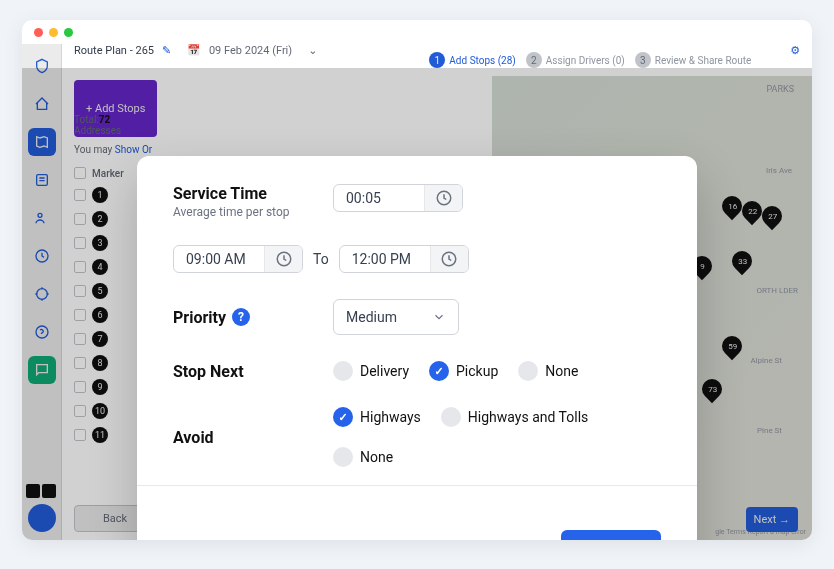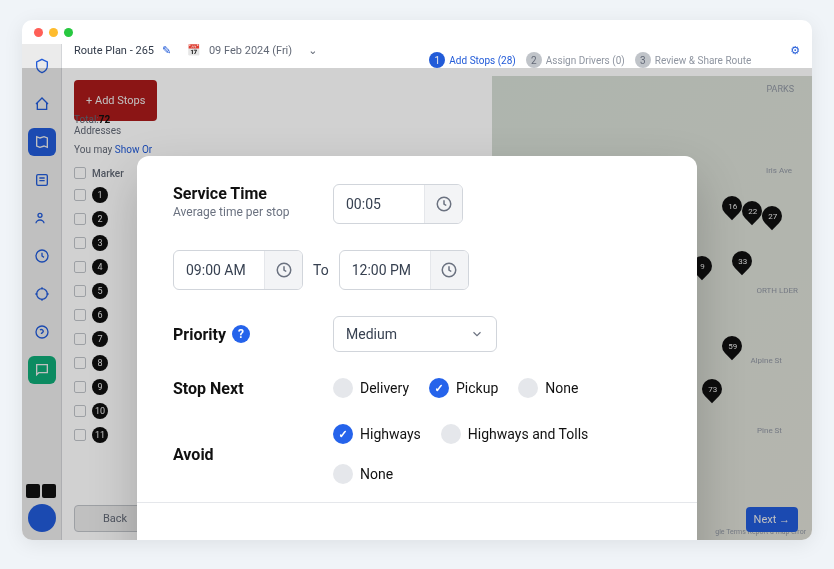--- a/index.html
+++ b/index.html
@@ -19,21 +19,21 @@
 .sidebar-icon svg { width: 16px; height: 16px; fill: none; stroke: currentColor; stroke-width: 2; }
 
 .topbar { position: absolute; left: 40px; top: 0; right: 0; height: 32px; display: flex; padding: 0 12px; font-size: 11px; color: #6b7280; gap: 8px; }
 .topbar .rp { color: #374151; }
 .step-badge { width: 16px; height: 16px; border-radius: 50%; background: #2563eb; color: #fff; display: inline-flex; align-items: center; justify-content: center; font-size: 10px; margin-left: 6px; }
 .step-badge.inactive { background: #d1d5db; color: #6b7280; }
 .step-text { color: #2563eb; font-size: 10px; }
 .step-text.inactive { color: #9ca3af; }
 .gear-right { margin-left: auto; color: #2563eb; }
 
-.add-btn { position: absolute; left: 52px; top: 36px; background: #b91c1c; color: #fff; font-size: 11px; padding: 14px 12px; border-radius: 4px; border: none; }
+.add-btn { position: absolute; left: 52px; top: 36px; background: #6d28d9; color: #fff; font-size: 11px; padding: 22px 12px; border-radius: 4px; border: none; }
 
 .content-left { position: absolute; left: 52px; top: 70px; width: 260px; }
 .total-box { font-size: 10px; color: #6b7280; margin-bottom: 8px; }
 .total-box strong { color: #111; }
 .show-row { font-size: 10px; color: #6b7280; margin-bottom: 8px; }
 .marker-row { display: flex; align-items: center; gap: 6px; font-size: 10px; color: #6b7280; padding: 4px 0; }
 .pin { width: 16px; height: 16px; background: #111; border-radius: 50%; color: #fff; font-size: 9px; display: flex; align-items: center; justify-content: center; }
 .cb { width: 12px; height: 12px; border: 1px solid #d1d5db; border-radius: 2px; }
 
 .map-area { position: absolute; right: 0; top: 32px; bottom: 0; width: 320px; background: linear-gradient(135deg, #e8f0e8 0%, #f0f0e8 100%); }
@@ -48,25 +48,25 @@
 .store-badges div { width: 14px; height: 14px; background: #111; border-radius: 2px; }
 
 
 .modal-overlay { position: absolute; inset: 24px 0 0 0; background: rgba(0,0,0,0.18); display: flex; align-items: flex-start; justify-content: center; padding-top: 88px; }
 .modal { width: 560px; background: #fff; border-radius: 12px; padding: 28px 36px 24px 36px; box-shadow: 0 20px 50px rgba(0,0,0,0.2); }
 .mrow { display: flex; align-items: flex-start; margin-bottom: 26px; }
 .mrow.align-center { align-items: center; }
 .mlabel { width: 160px; font-size: 16px; font-weight: 700; color: #111; display: flex; align-items: center; gap: 6px; }
 .msub { font-size: 12px; font-weight: 400; color: #6b7280; margin-top: 2px; }
 .mcontrols { flex: 1; display: flex; align-items: center; gap: 10px; }
-.time-input { display: flex; align-items: center; border: 1px solid #d1d5db; border-radius: 6px; height: 40px; overflow: hidden; }
+.time-input { display: flex; align-items: center; border: 1px solid #d1d5db; border-radius: 6px; height: 28px; overflow: hidden; }
 .time-input input { border: none; padding: 0 12px; font-size: 14px; width: 90px; outline: none; color: #374151; }
 .time-input .clock { width: 38px; height: 100%; background: #f3f4f6; display: flex; align-items: center; justify-content: center; color: #6b7280; border-left: 1px solid #e5e7eb; }
 .to-label { font-size: 14px; color: #374151; }
-.select-box { border: 1px solid #d1d5db; border-radius: 6px; height: 36px; width: 164px; display: flex; align-items: center; justify-content: space-between; padding: 0 12px; font-size: 14px; color: #374151; }
+.select-box { border: 1px solid #d1d5db; border-radius: 6px; height: 36px; width: 126px; display: flex; align-items: center; justify-content: space-between; padding: 0 12px; font-size: 14px; color: #374151; }
 .radio-group { display: flex; gap: 20px; flex-wrap: wrap; }
 .radio-item { display: flex; align-items: center; gap: 7px; font-size: 14px; color: #111; }
 .radio-circle { width: 20px; height: 20px; border-radius: 50%; background: #e5e7eb; display: flex; align-items: center; justify-content: center; }
 .radio-circle.checked { background: #2563eb; }
 .radio-circle.checked::after { content: "✓"; color: #fff; font-size: 11px; font-weight: bold; }
 .help-badge { width: 18px; height: 18px; border-radius: 50%; background: #2563eb; color: #fff; font-size: 12px; display: inline-flex; align-items: center; justify-content: center; font-weight: bold; }
 .modal-divider { height: 1px; background: #e5e7eb; margin: 10px -36px 18px -36px; }
 .modal-footer { display: flex; justify-content: flex-end; }
 .done-btn { background: #2563eb; color: #fff; border: none; font-size: 14px; font-weight: 600; padding: 11px 34px; border-radius: 6px; cursor: pointer; margin-top: 26px; }
 svg.clock-svg { width: 18px; height: 18px; fill: none; stroke: #6b7280; stroke-width: 2; }

